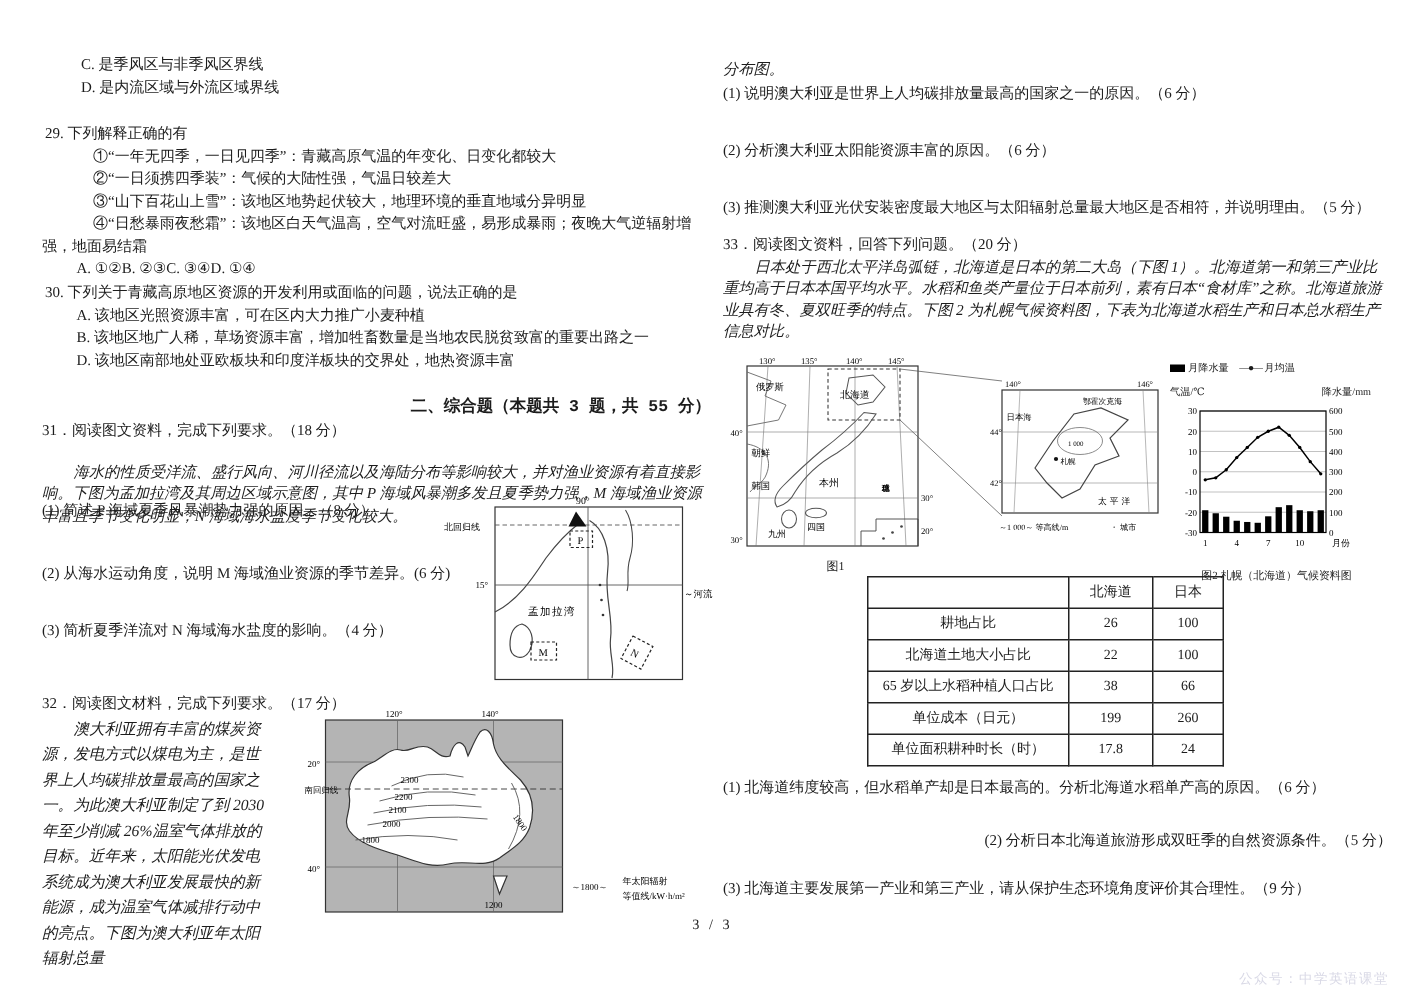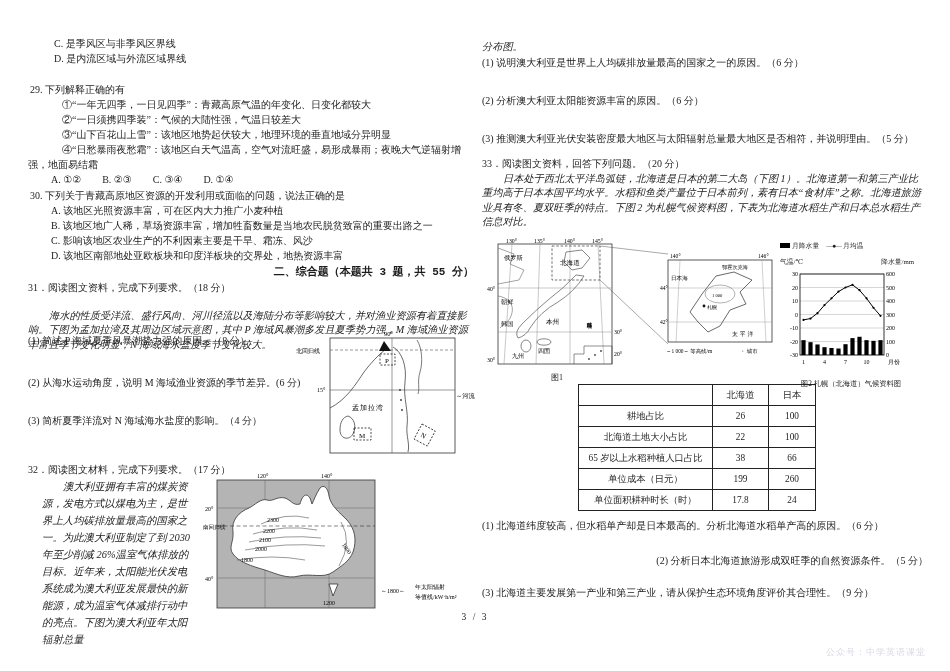--- a/index.html
+++ b/index.html
@@ -8,21 +8,21 @@
          font-family:"Liberation Serif","DejaVu Serif",serif; color:#1c1c1c; }
   .page { position:absolute; inset:0; background:#fff; }
   .col { position:absolute; top:36px; width:446px; font-size:10px; line-height:15px; }
   .col-left  { left:28px; }
   .col-right { left:482px; }
   .blk { position:absolute; left:0; width:100%; }
   .opt  { padding-left:26px; }
   .opt2 { padding-left:23px; }
   .hang { text-indent:34px; }
   .stem { padding-left:2px; }
-  .choices { display:flex; gap:21px; padding-left:23px; }
+  .choices { display:flex; padding-left:23px; }
   .sec { font-family:Liberation Mono, monospace; font-weight:bold; font-size:11px;text-align:right; }
   .mat { font-style:italic; text-indent:21px; line-height:14.3px; font-size:10.2px; }
   .mat-narrow { font-style:italic; text-indent:21px; line-height:17px; font-size:10.4px; width:152px; }
   .subq { width:300px; }
   .subq-w { width:100%; }
   svg text { font-family:"Liberation Serif","DejaVu Serif",serif; }
   .figs { position:absolute; left:0; width:446px; }
   .fig-cap { position:absolute; text-align:center; font-size:8px; }
   .cc { position:absolute; width:150px; font-size:7px; }
   .cc-legend { display:flex; align-items:center; gap:2px; font-size:6.8px; white-space:nowrap; }
@@ -58,21 +58,20 @@
         <span>B. ②③</span>
         <span>C. ③④</span>
         <span>D. ①④</span>
       </div>
     </div>
 
     <div class="blk" style="top:152px;">
       <div class="stem">30. 下列关于青藏高原地区资源的开发利用或面临的问题，说法正确的是</div>
       <div class="opt2">A. 该地区光照资源丰富，可在区内大力推广小麦种植</div>
       <div class="opt2">B. 该地区地广人稀，草场资源丰富，增加牲畜数量是当地农民脱贫致富的重要出路之一</div>
-      <div class="opt2">C. 影响该地区农业生产的不利因素主要是干旱、霜冻、风沙</div>
       <div class="opt2">D. 该地区南部地处亚欧板块和印度洋板块的交界处，地热资源丰富</div>
     </div>
 
     <div class="blk sec" style="top:229px;">二、综合题（本题共 3 题，共 55 分）</div>
 
     <div class="blk" style="top:244px;">31．阅读图文资料，完成下列要求。（18 分）</div>
     <div class="blk mat" style="top:273px;">海水的性质受洋流、盛行风向、河川径流以及海陆分布等影响较大，并对渔业资源有着直接影响。下图为孟加拉湾及其周边区域示意图，其中 P 海域风暴潮多发且夏季势力强，M 海域渔业资源丰富且季节变化明显，N 海域海水盐度季节变化较大。</div>
     <div class="blk subq" style="top:297px;">(1) 简述 P 海域夏季风暴潮势力强的原因。（8 分）</div>
     <div class="blk subq" style="top:339px;">(2) 从海水运动角度，说明 M 海域渔业资源的季节差异。(6 分)</div>
     <div class="blk subq" style="top:377px;">(3) 简析夏季洋流对 N 海域海水盐度的影响。（4 分）</div>
@@ -101,21 +100,21 @@
       <text x="63" y="109.5" font-size="7">M</text>
       <g transform="translate(126,96) rotate(28)">
         <rect x="0" y="0" width="15" height="17" fill="none" stroke="#222" stroke-width="0.8" stroke-dasharray="2,1.5"></rect>
         <text x="4" y="12" font-size="7">N</text>
       </g>
       <text x="56" y="82" font-size="7" letter-spacing="1">孟加拉湾</text>
       <text x="160" y="70" font-size="6.3">～河流</text>
     </svg>
 
     <div class="blk" style="top:426px;">32．阅读图文材料，完成下列要求。（17 分）</div>
-    <div class="blk mat-narrow" style="top:442px;margin-left:14px;">澳大利亚拥有丰富的煤炭资源，发电方式以煤电为主，是世界上人均碳排放量最高的国家之一。为此澳大利亚制定了到 2030 年至少削减 26%温室气体排放的目标。近年来，太阳能光伏发电系统成为澳大利亚发展最快的新能源，成为温室气体减排行动中的亮点。下图为澳大利亚年太阳辐射总量</div>
+    <div class="blk mat-narrow" style="top:442px;">澳大利亚拥有丰富的煤炭资源，发电方式以煤电为主，是世界上人均碳排放量最高的国家之一。为此澳大利亚制定了到 2030 年至少削减 26%温室气体排放的目标。近年来，太阳能光伏发电系统成为澳大利亚发展最快的新能源，成为温室气体减排行动中的亮点。下图为澳大利亚年太阳辐射总量</div>
 
     <svg style="position:absolute; left:175px; top:436px;" width="266" height="142" viewBox="0 0 266 142">
       <rect x="14" y="8" width="158" height="128" fill="#b4b4b4" stroke="#333" stroke-width="0.8"></rect>
       <text x="54" y="6" font-size="6">120°</text>
       <text x="118" y="6" font-size="6">140°</text>
       <line x1="62" y1="8" x2="62" y2="136" stroke="#666" stroke-width="0.5"></line>
       <line x1="126" y1="8" x2="126" y2="136" stroke="#666" stroke-width="0.5"></line>
       <line x1="14" y1="36" x2="172" y2="36" stroke="#666" stroke-width="0.5"></line>
       <line x1="14" y1="106" x2="172" y2="106" stroke="#666" stroke-width="0.5"></line>
       <text x="2" y="39" font-size="6">20°</text>

